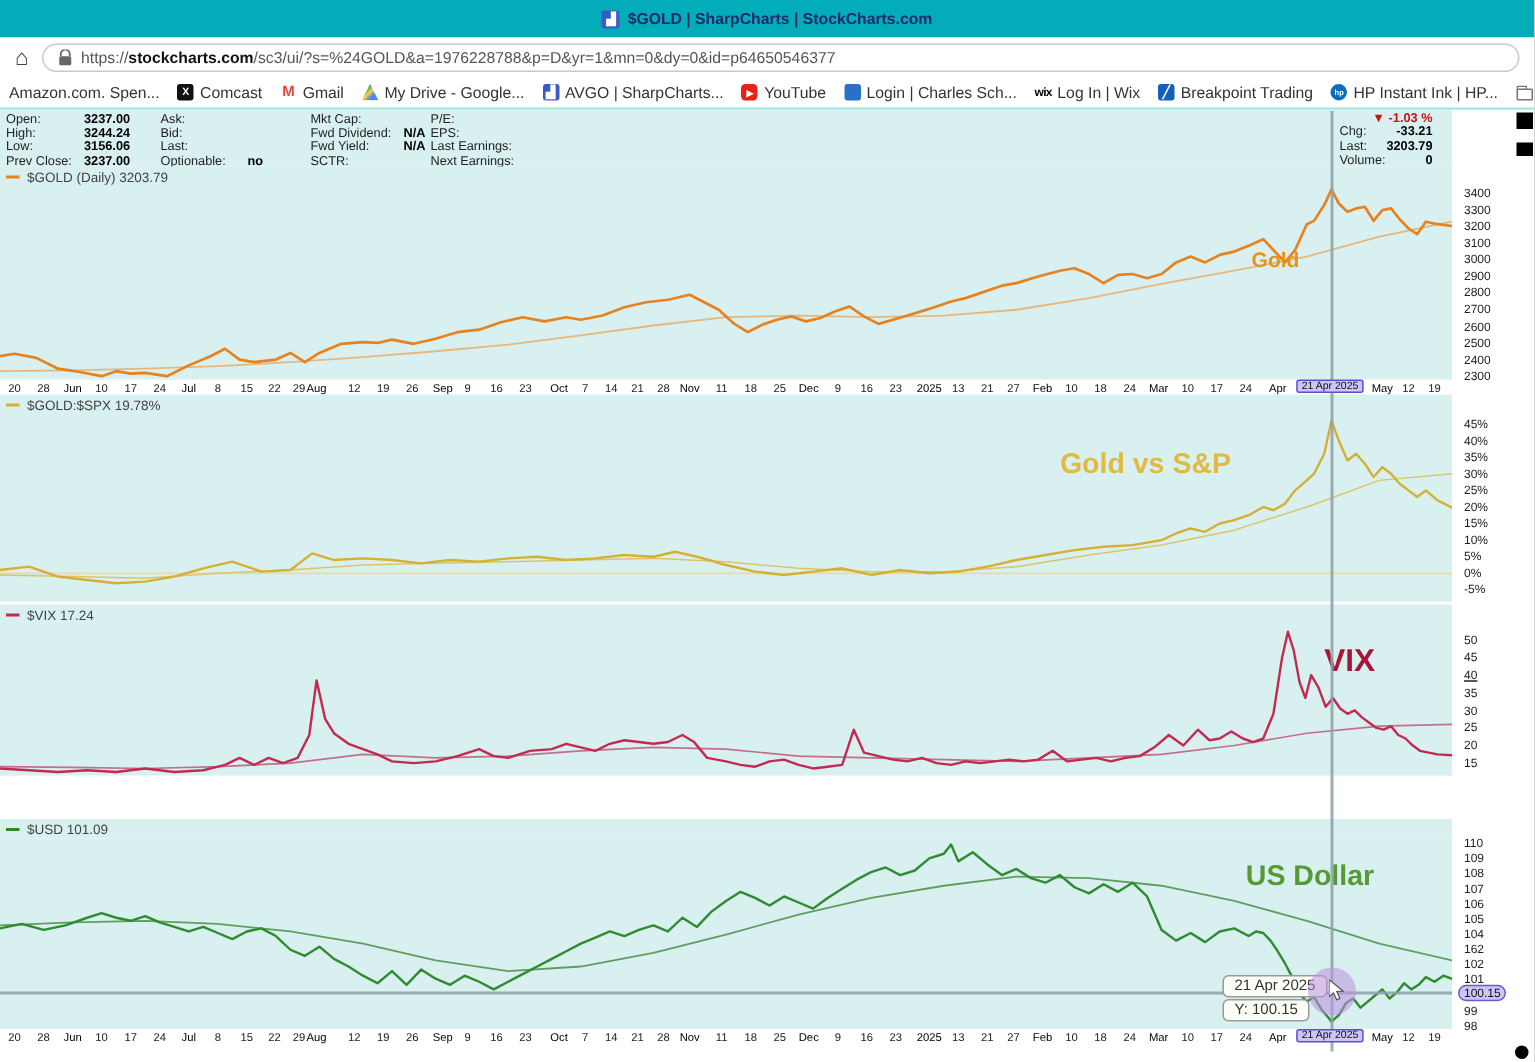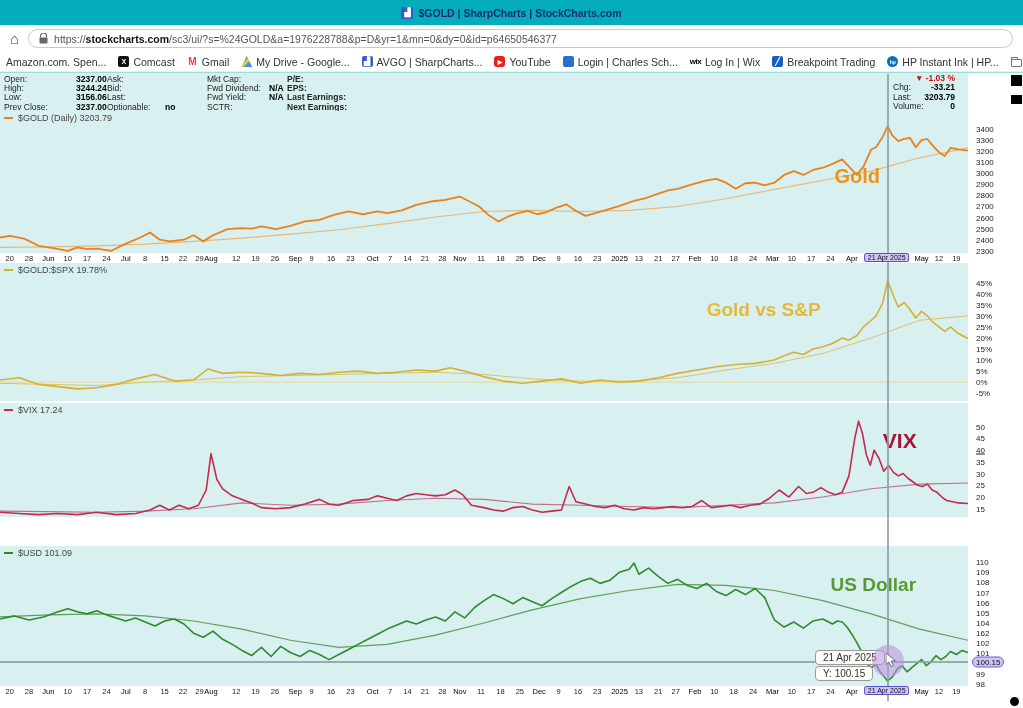--- a/index.html
+++ b/index.html
@@ -36,21 +36,21 @@
                          border:1px solid #777; border-bottom:none; border-radius:1px 1px 0 0; }
 
   
   #content { position:relative; width:1023px; height:636px; background:#fff; border-top:1px solid #9adede; }
   .panel, .hdr { position:absolute; left:0; width:1023px; }
   .hdr { top:0; height:38px; }
   .hdr-bg { position:absolute; left:0; top:0; width:968px; height:38px; background:#d8f0f0; }
   .hgroup { position:absolute; top:2px; font-size:8.5px; line-height:9.2px; color:#222; }
   .g0 { left:4px; }  .g1 { left:107px; } .g2 { left:207px; } .g3 { left:287px; }
   .hrow { display:flex; }
-  .g0 .hlabel { width:72px; } .g1 .hlabel { width:58px; } .g2 .hlabel { width:62px; } .g3 .hlabel { width:72px;font-weight:bold; }
+  .g0 .hlabel { width:52px; } .g1 .hlabel { width:58px; } .g2 .hlabel { width:62px; } .g3 .hlabel { width:72px; }
   .hval { font-weight:bold; color:#000; }
   .quote { position:absolute; top:1px; right:68px; font-size:8.5px; line-height:9.3px; width:62px; color:#222; }
   .qchange { color:#cc1111; font-weight:bold; text-align:right; }
   .qrow { display:flex; justify-content:space-between; }
   .qrow .hval { text-align:right; }
 
   .legend { position:absolute; left:0; top:0; width:968px; height:13px; background:#d8f0f0;
             display:flex; align-items:center; gap:5px; padding-left:4px; font-size:9px; color:#444; }
   .swatch { width:9px; height:2px; flex:none; }
   .plot { position:absolute; left:0; top:13px; width:968px; bottom:0; background:#d8f0f0; }
@@ -244,21 +244,21 @@
     <div class="panel" style="top:38px;height:142px">
       <div class="legend">
           <span class="swatch" style="background: rgb(232, 130, 30);"></span>
           <span>$GOLD (Daily) 3203.79</span>
         </div>
       <div class="plot">
           <svg viewBox="0 0 100 100" preserveAspectRatio="none">
             <polyline points="0.00,95.71 5.00,95.28 10.00,94.42 15.00,93.13 20.00,90.99 25.00,88.41 30.00,85.41 35.00,81.97 40.00,77.25 45.00,72.10 50.00,67.81 55.00,66.95 60.00,67.81 65.00,66.95 70.00,63.95 75.00,57.94 80.00,50.64 85.00,43.78 90.00,36.48 95.00,26.18 100.00,18.45" fill="none" stroke="#e6b87c" stroke-width="1.2" vector-effect="non-scaling-stroke" stroke-linejoin="round"></polyline>
             <polyline points="0.00,87.98 1.00,86.70 2.50,88.84 4.00,94.42 5.50,96.14 7.00,98.28 8.00,95.71 9.00,97.00 10.00,96.57 11.50,98.28 13.00,92.70 14.50,87.98 15.50,84.12 16.50,89.70 17.50,90.99 19.00,89.70 20.00,86.27 21.00,90.99 22.00,86.27 23.50,81.55 25.00,80.69 26.00,81.12 27.00,79.40 28.50,81.55 30.00,78.97 31.50,75.54 33.00,74.25 34.50,70.39 36.00,67.81 37.50,69.96 39.00,67.81 40.00,69.10 41.50,66.95 43.00,62.66 44.50,60.09 46.00,58.80 47.50,56.22 48.50,60.09 49.50,63.95 50.50,70.82 51.50,75.54 52.50,71.67 53.50,69.10 54.50,67.38 55.50,69.96 56.50,68.24 57.50,64.81 58.50,62.23 59.50,67.38 60.50,71.24 61.50,69.10 62.50,66.95 64.00,63.52 65.50,59.66 66.50,57.94 67.50,55.36 69.00,51.50 70.00,50.21 71.50,46.78 73.00,43.78 74.00,42.49 75.00,45.49 76.00,50.21 77.00,45.92 78.00,45.49 79.00,47.64 80.00,45.49 81.00,39.48 82.00,36.48 83.00,39.48 84.00,35.62 85.00,33.91 86.00,30.90 87.00,27.47 87.70,33.05 88.50,39.48 89.20,33.05 90.00,19.74 90.50,18.03 91.20,9.87 91.70,1.72 92.20,9.01 92.80,13.30 93.40,11.59 94.00,10.73 94.60,18.03 95.20,12.45 95.80,11.59 96.40,17.17 97.00,21.89 97.60,24.89 98.20,18.45 99.00,19.74 100.00,20.69" fill="none" stroke="#e8821e" stroke-width="1.8" vector-effect="non-scaling-stroke" stroke-linejoin="round"></polyline>
           </svg>
-          <span class="chart-label" style="color: rgb(232, 147, 28); font-size: 20px; left: 86.2%; top: 32%;">Gold</span>
+          <span class="chart-label" style="color: rgb(232, 147, 28); font-size: 14px; left: 86.2%; top: 32%;">Gold</span>
         </div>
       <div class="yaxis">
           <span class="ytick" style="top: 3.86266%;">3400</span>
           <span class="ytick" style="top: 12.4464%;">3300</span>
           <span class="ytick" style="top: 21.03%;">3200</span>
           <span class="ytick" style="top: 29.6137%;">3100</span>
           <span class="ytick" style="top: 38.1974%;">3000</span>
           <span class="ytick" style="top: 46.7811%;">2900</span>
           <span class="ytick" style="top: 55.3648%;">2800</span>
           <span class="ytick" style="top: 63.9485%;">2700</span>

